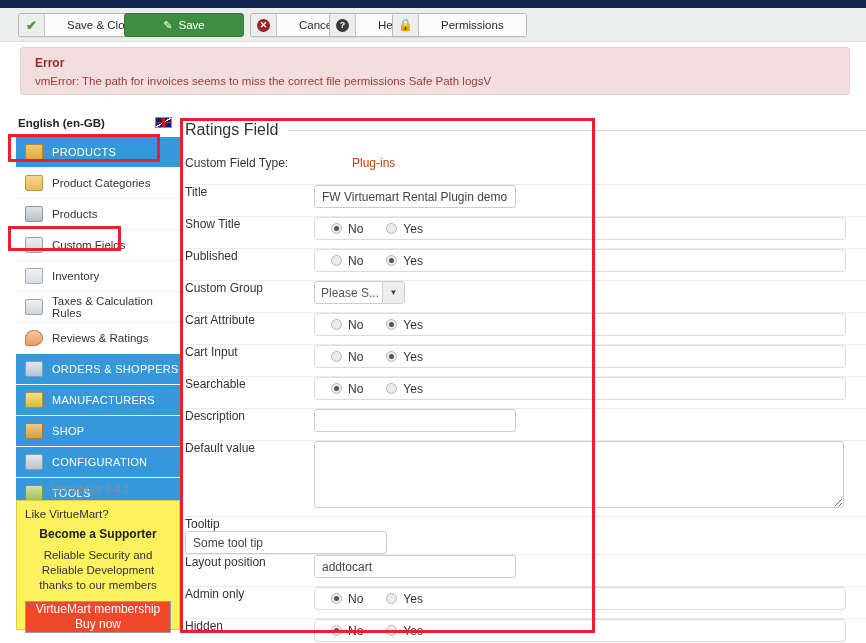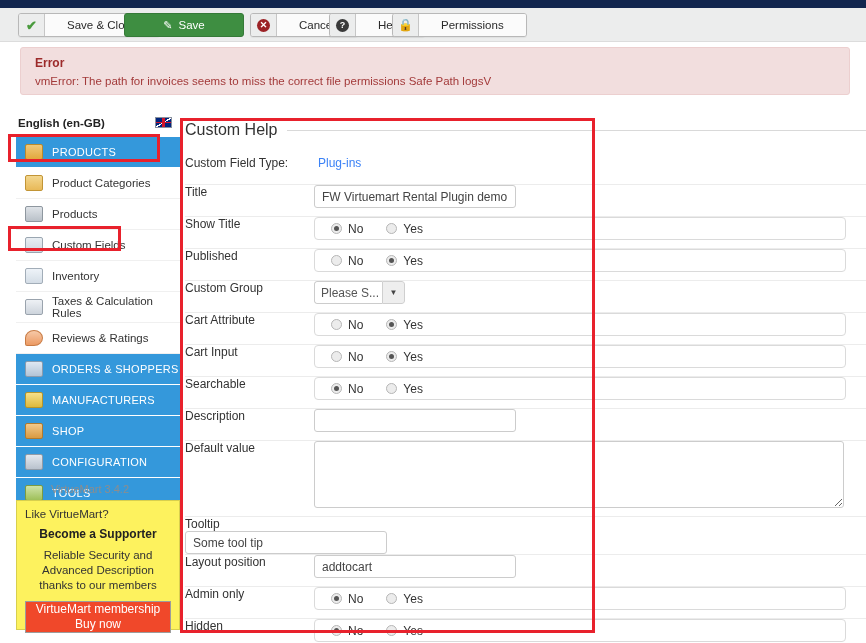--- a/index.html
+++ b/index.html
@@ -174,21 +174,21 @@
     min-height: 29px;
     border-bottom: 1px solid #ececec;
   }
   .flabel {
     width: 129px; flex: none;
     font-size: 12px; color: #333;
     padding-left: 0;
   }
   .fval { flex: 1; display: flex; align-items: center; }
 
-  .static-val { font-size: 12px; color: #3b82f6; padding-left: 4px; }
+  .static-val { font-size: 12px; color: #c2410c; padding-left: 4px; margin-left: 34px; }
 
   input.txt {
     width: 202px; height: 23px;
     border: 1px solid #cccccc; border-radius: 3px;
     padding: 0 7px;
     font-family: "Liberation Sans", sans-serif;
     font-size: 12px; color: #444;
     background: #fff; outline: none;
   }
   textarea.ta {
@@ -359,31 +359,31 @@
           <span class="nav-ico ic-tools"></span>
           <span>TOOLS</span>
         </div>
       </div>
 
     <div class="version">VirtueMart 3.4.2</div>
 
     <div class="promo">
       <div class="promo-l1">Like VirtueMart?</div>
       <div class="promo-l2">Become a Supporter</div>
-      <div class="promo-l3">Reliable Security and Advanced Description thanks to our members</div>
+      <div class="promo-l3">Reliable Security and Reliable Development thanks to our members</div>
       <div class="promo-btn">
         <div>VirtueMart membership</div>
         <div>Buy now</div>
       </div>
     </div>
   </div>
 
   <div class="main">
     <div class="legend-row">
-      <span class="legend-txt">Custom Help</span>
+      <span class="legend-txt">Ratings Field</span>
       <span class="legend-line"></span>
     </div>
     <div id="form-rows">
         <div class="frow">
           <div class="flabel">Custom Field Type:</div>
           <div class="fval">
             <span class="static-val">Plug-ins</span>
           </div>
         </div>
         <div class="frow" style="min-height: 32px;">

